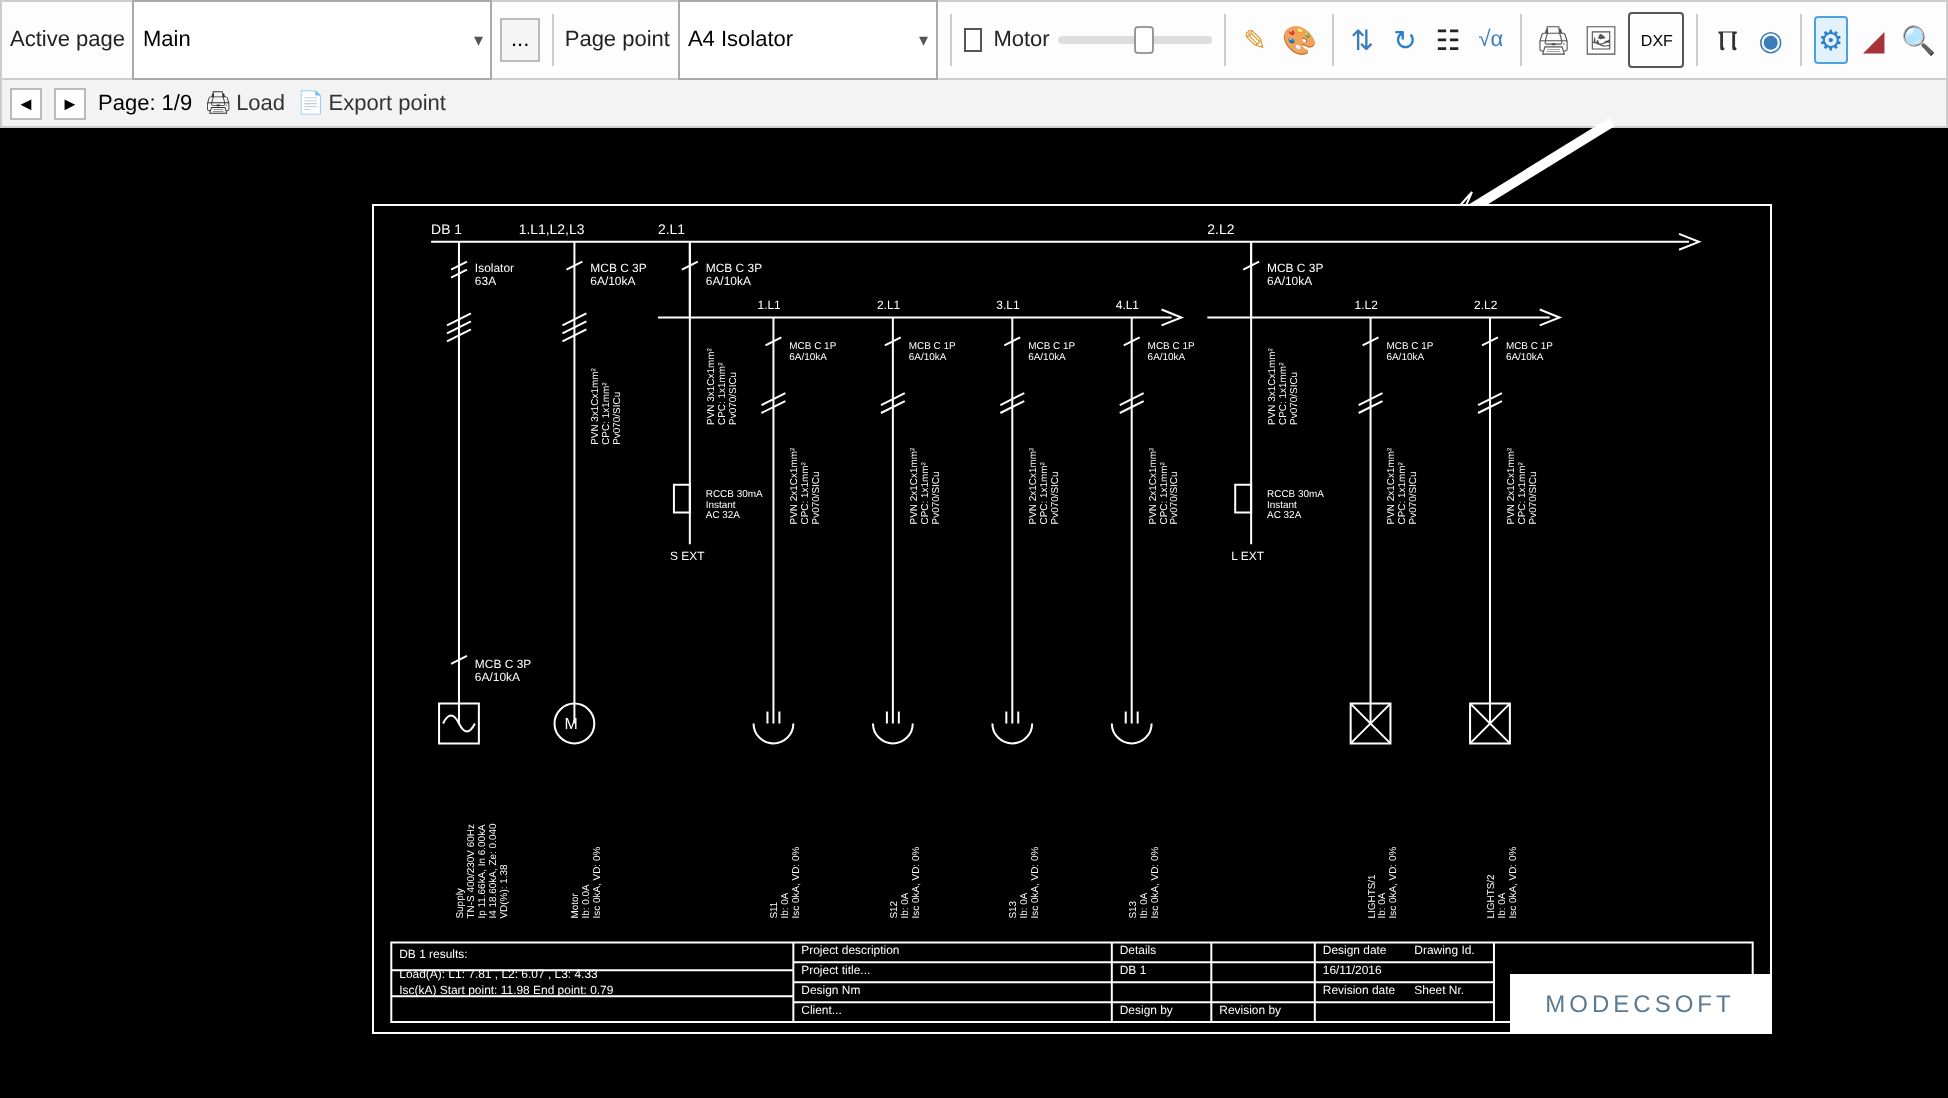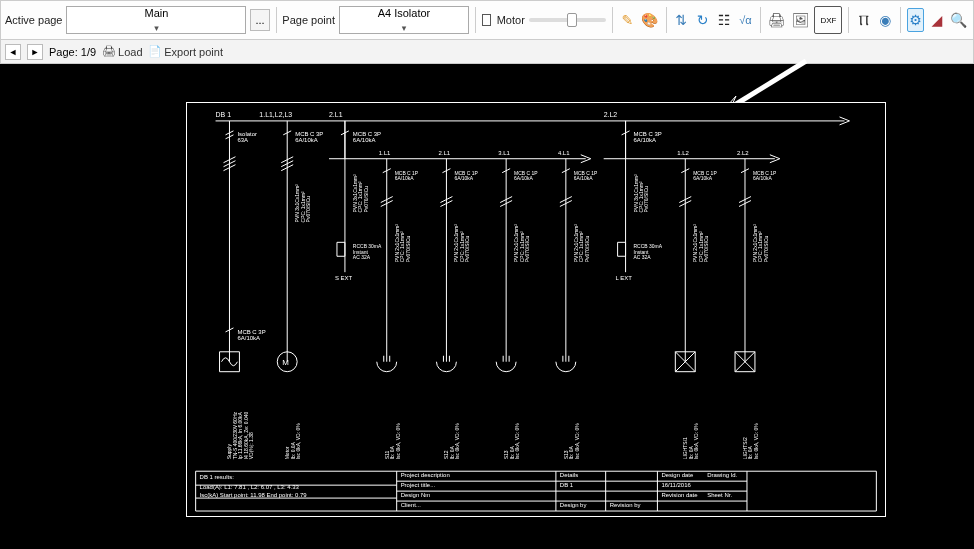--- a/index.html
+++ b/index.html
@@ -1,21 +1,21 @@
 <!DOCTYPE html>
 <html><head>
 <meta charset="utf-8">
 <style>
   * { box-sizing: border-box; margin: 0; padding: 0; }
   html, body { width: 974px; height: 549px; overflow: hidden; font-family: Arial, sans-serif; background: #fff; }
   
   
   .toolbar { display: flex; align-items: center; height: 40px; border: 1px solid #ccc; background: #fdfdfd; padding: 2px 4px; gap: 4px; }
   .label { font-size: 11px; color: #222; white-space: nowrap; }
-  .dropdown { display: flex; align-items: center; background: #fff; border: 1px solid #aaa; height: 28px; padding: 0 4px; font-size: 11px; min-width: 120px; justify-content: space-between; flex-direction: column; }
+  .dropdown { display: flex; align-items: center; background: #fff; border: 1px solid #aaa; height: 40px; padding: 0 4px; font-size: 11px; min-width: 120px; justify-content: space-between; }
   .dropdown .caret { font-size: 9px; color: #555; }
   .dots { font-size: 11px; padding: 0 4px; border: 1px solid #bbb; height: 22px; display: flex; align-items: center; background: #f5f5f5; cursor: pointer; }
   .sep { width: 1px; height: 26px; background: #ccc; margin: 0 2px; }
   .iconbtn { width: 24px; height: 24px; border: 1px solid transparent; display: flex; align-items: center; justify-content: center; font-size: 14px; cursor: pointer; border-radius: 2px; }
   .iconbtn.active { border: 1px solid #4aa3e0; background: #e2f1fb; }
   .slider { width: 110px; height: 4px; background: #ddd; position: relative; border-radius: 2px; }
   .slider .thumb { position: absolute; width: 10px; height: 14px; background: #fff; border: 1px solid #999; top: -5px; left: 50%; border-radius: 2px; }
   .framebox { width: 12px; height: 12px; border: 1px solid #555; margin-right: 2px; }
   
   
@@ -284,14 +284,17 @@
         <text x="374" y="386" font-size="7">DB 1</text>
         <text x="374" y="406">Design by</text>
         <text x="424" y="406">Revision by</text>
         <text x="476" y="376">Design date</text>
         <text x="476" y="386">16/11/2016</text>
         <text x="476" y="396">Revision date</text>
         <text x="522" y="376">Drawing Id.</text>
         <text x="522" y="396">Sheet Nr.</text>
       </g>
     </svg>
+    <div class="logo-box">
+        <span>MODECSOFT</span>
+      </div>
   </div>
 </div>
 
 </body></html>

